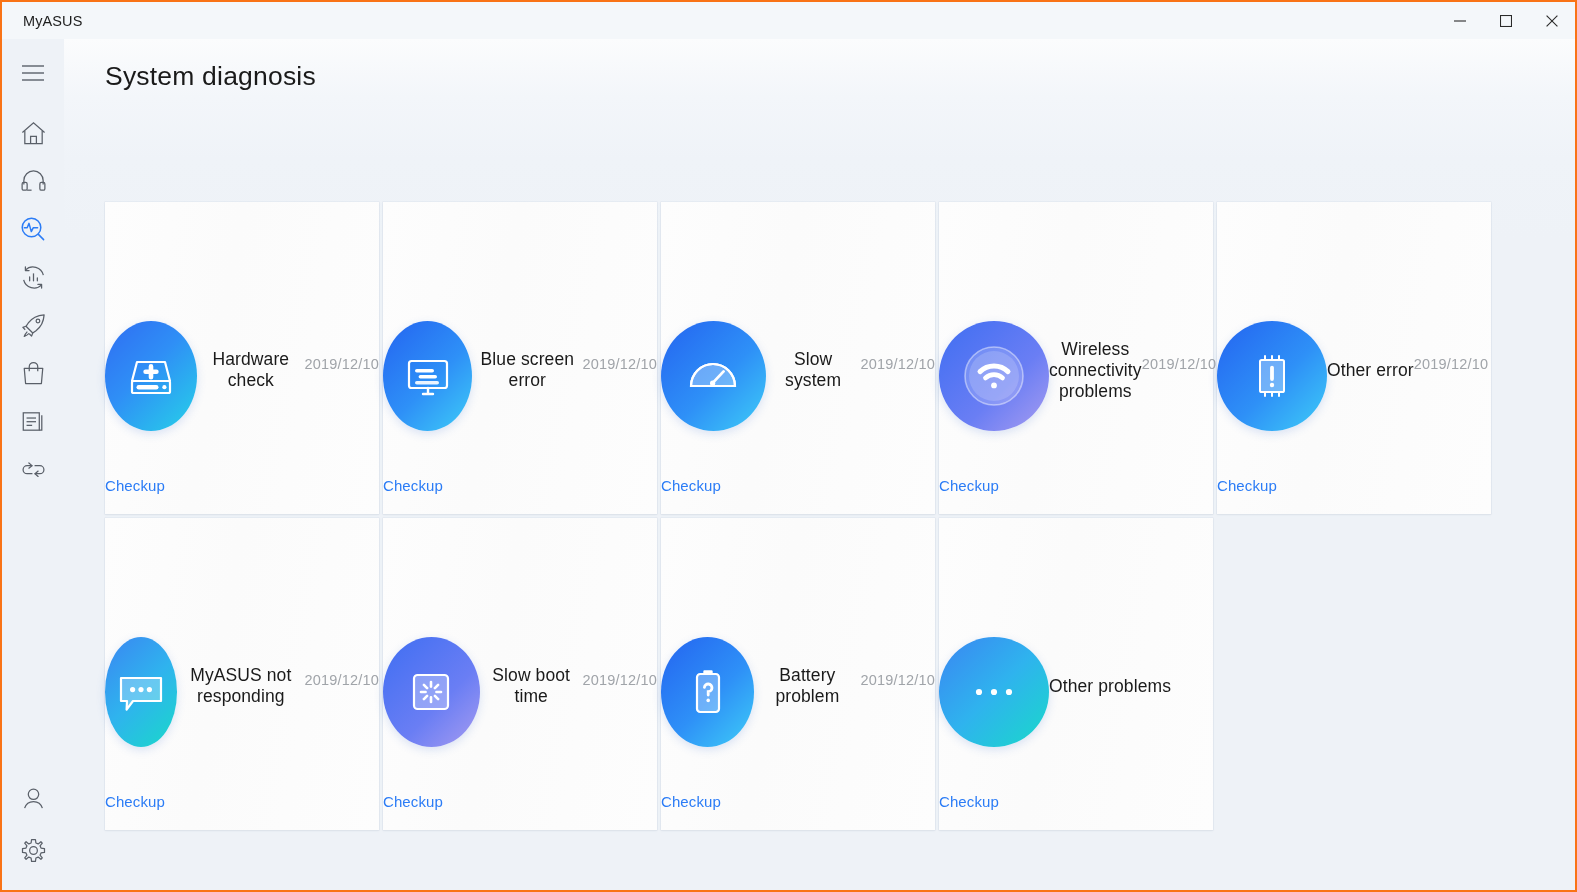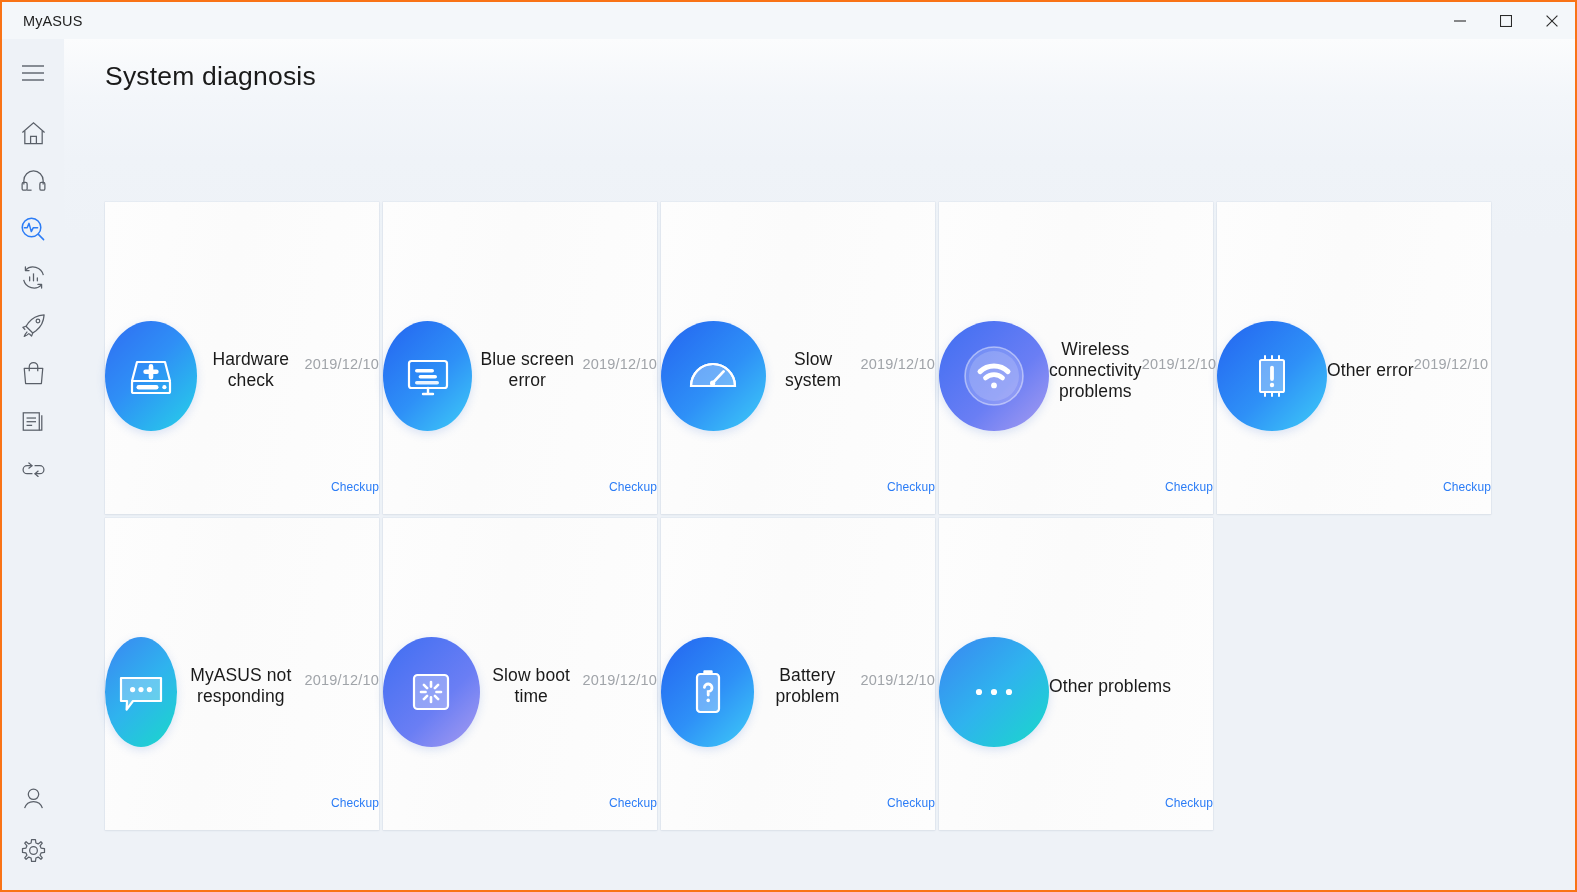--- a/index.html
+++ b/index.html
@@ -176,22 +176,22 @@
     font-size: 14.5px;
     color: #a0a4a9;
     letter-spacing: .2px;
     min-height: 17px;
   }
   .card-action {
     position: absolute;
     bottom: 20px;
     left: 0;
     width: 100%;
-    text-align: right;
-    font-size: 12px;
+    text-align: left;
+    font-size: 15px;
     color: #2b7cf6;
     cursor: pointer;
     letter-spacing: .1px;
   }
 </style>
 </head>
 <body>
 
 <div class="window">
 

